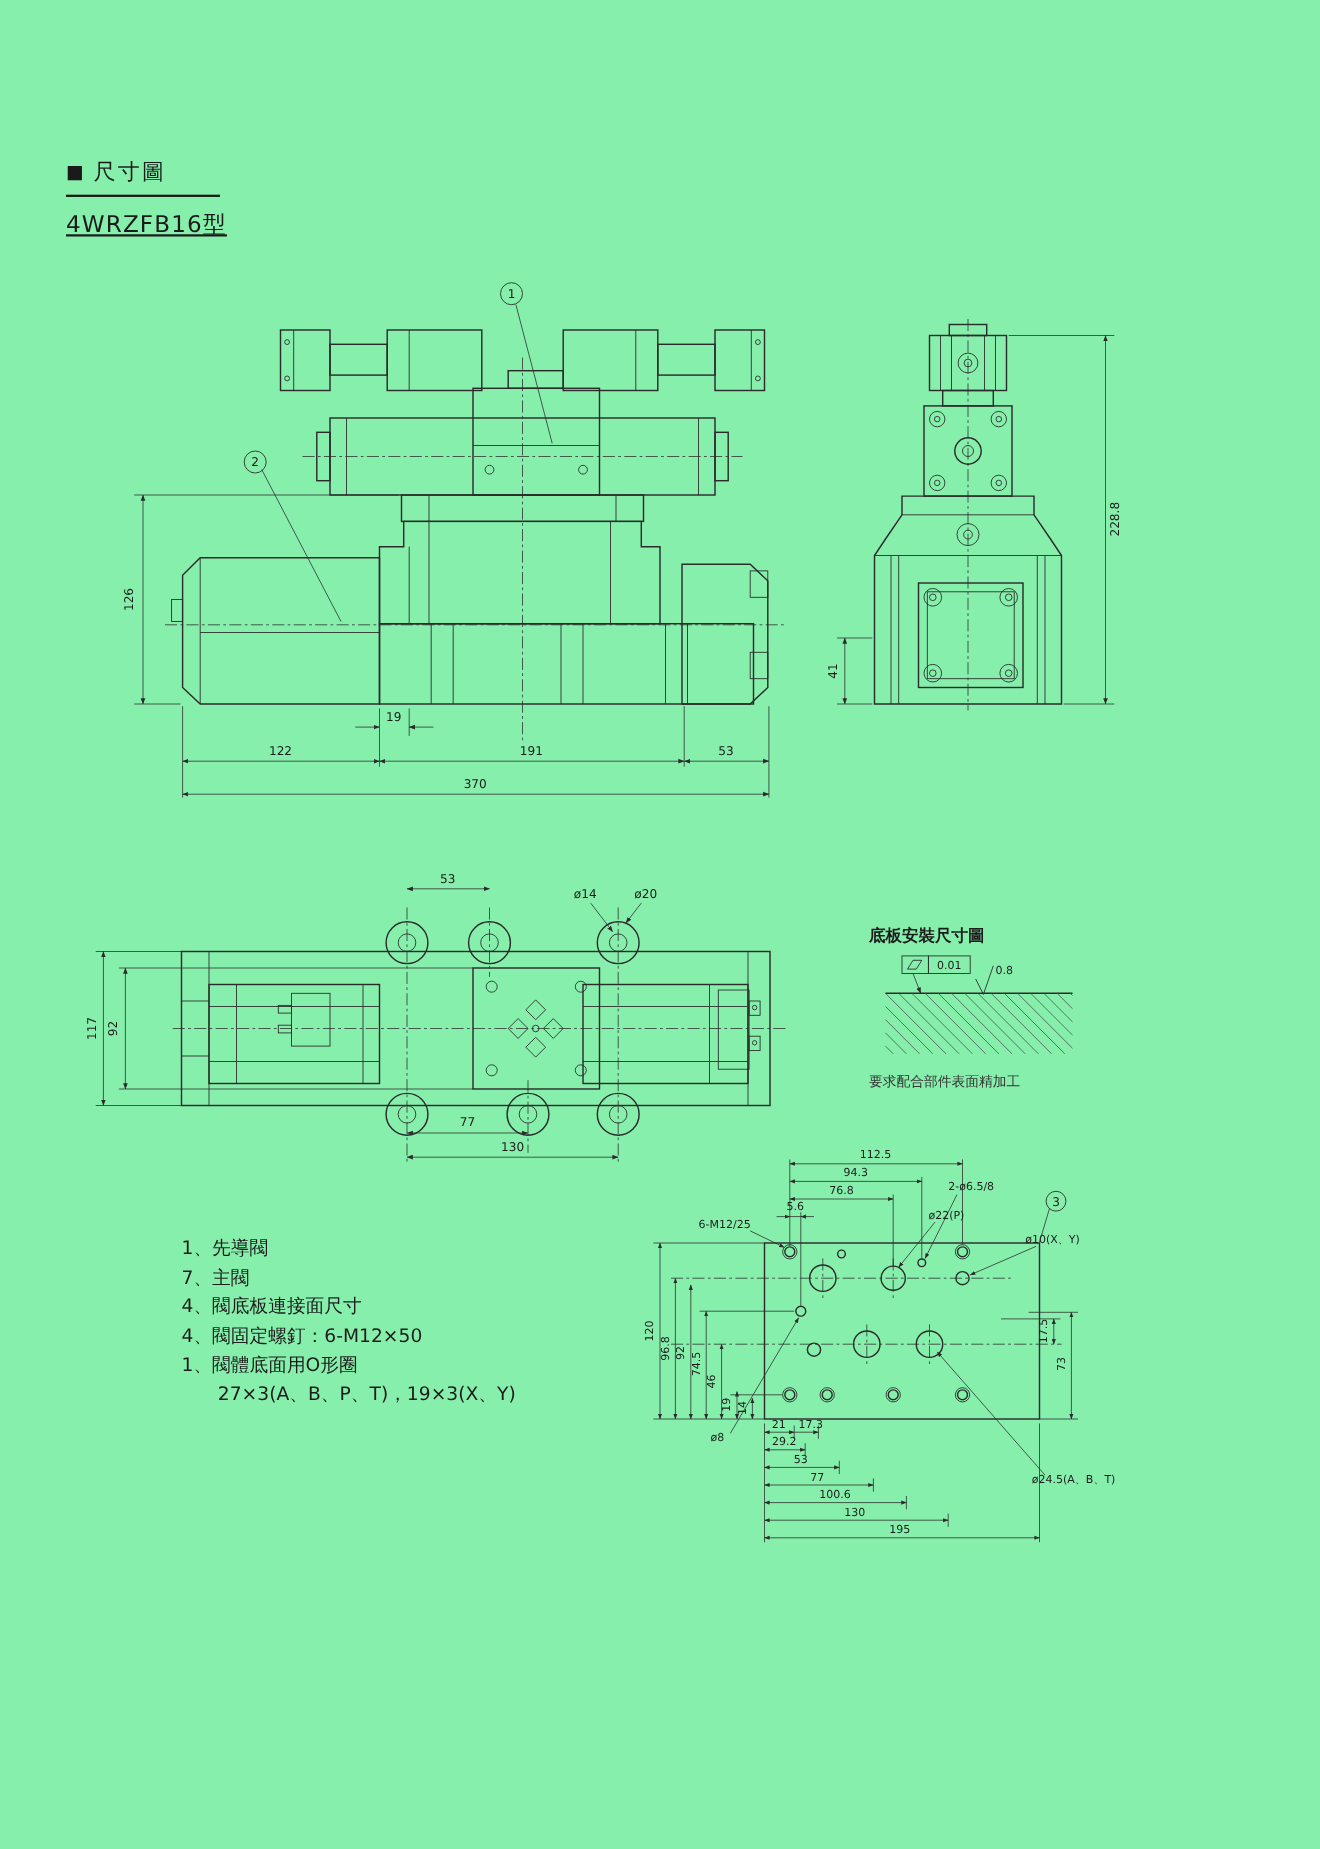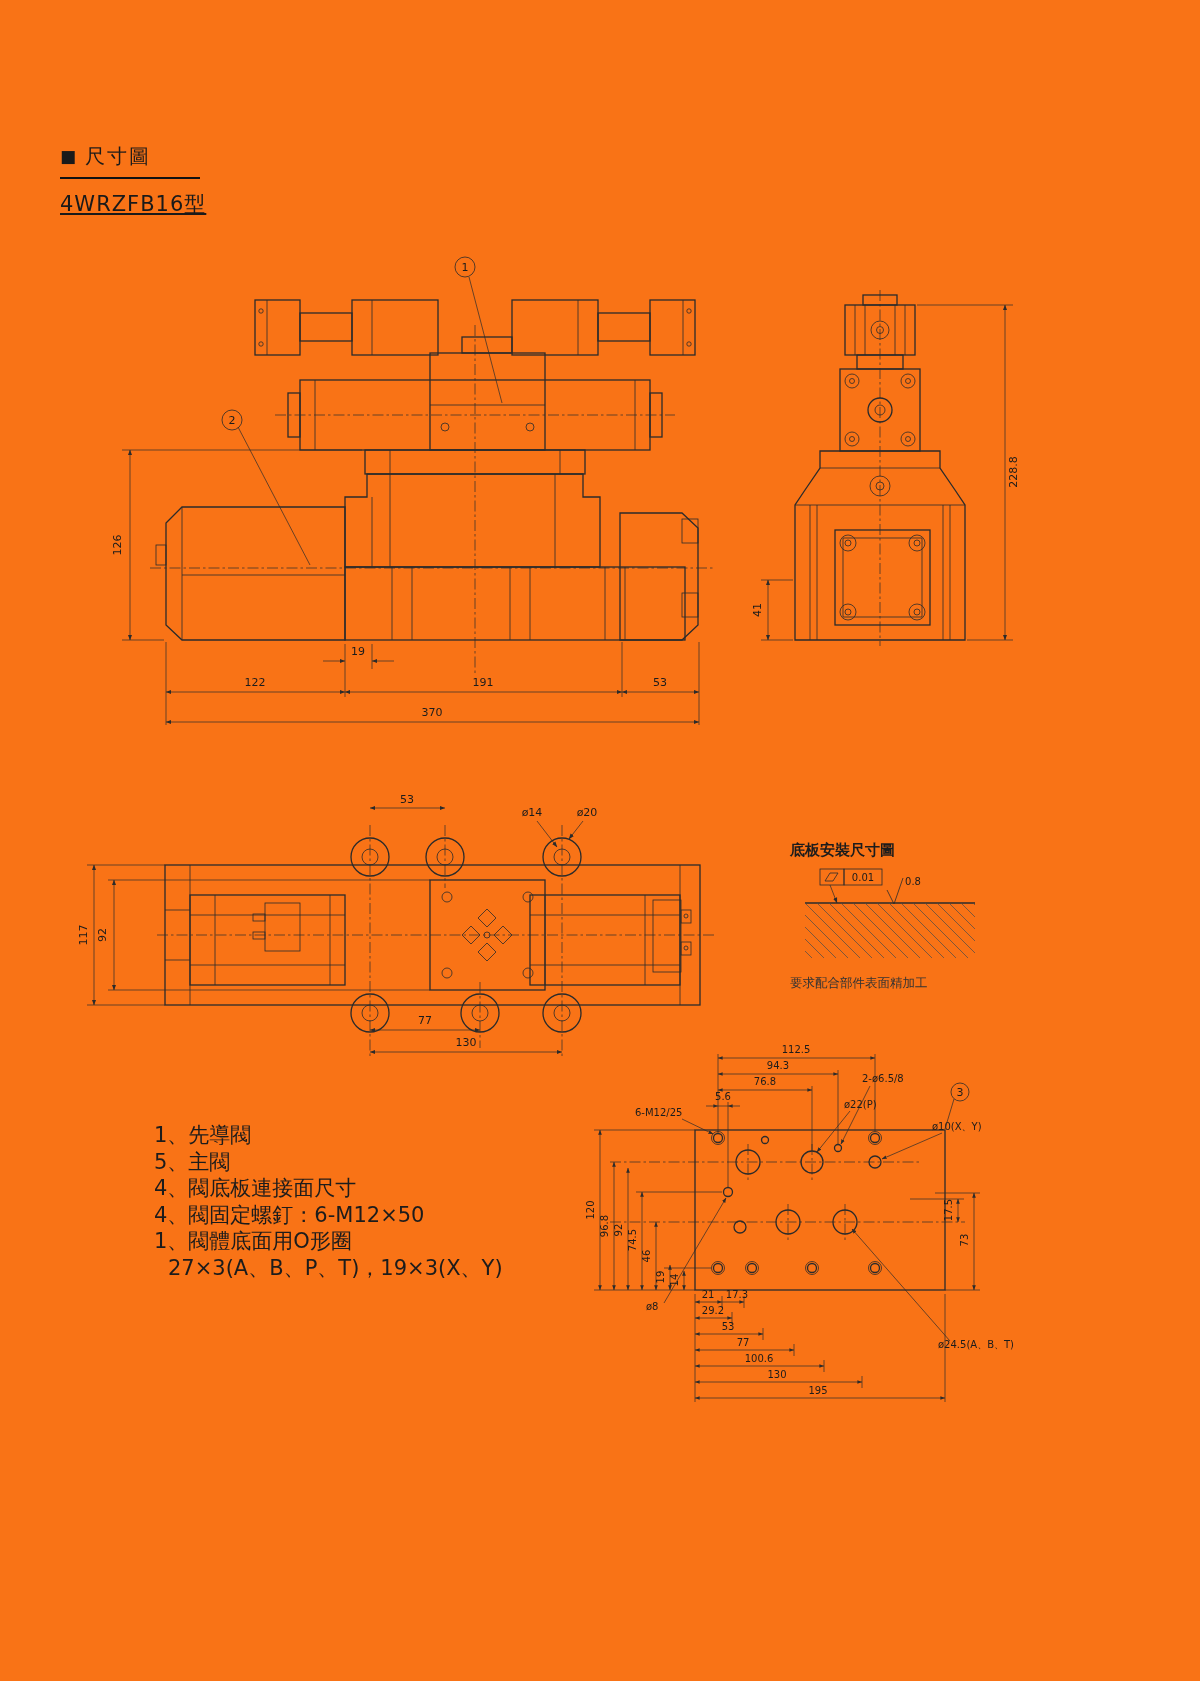--- a/index.html
+++ b/index.html
@@ -1,26 +1,26 @@
 <!DOCTYPE html>
 <html><head>
 <meta charset="utf-8">
 <style>
   html,body{margin:0;padding:0;background:#fff;}
-  #page{position:relative;width:1200px;height:1681px;background:#f97316;overflow:hidden;
+  #page{position:relative;width:1200px;height:1681px;background:#86efac;overflow:hidden;
         font-family:"DejaVu Sans",sans-serif;color:#1a1a1a;}
   
   #hdr{position:absolute;left:60px;top:143px;}
   #hdr .sec{display:inline-block;border-bottom:2px solid #111;padding-bottom:7px;min-width:140px;}
   #hdr .mark{font-size:17px;margin-right:9px;vertical-align:1px;}
   #hdr .ttl{font-size:20px;letter-spacing:2px;}
   #hdr .model{font-size:21px;margin-top:11px;letter-spacing:1px;text-decoration:underline;}
   
-  #notes{position:absolute;left:154px;top:1122px;font-size:21px;line-height:26.5px;color:#1c1c1c;}
-  #notes .sub{margin-left:14px;}
+  #notes{position:absolute;left:165px;top:1122px;font-size:17px;line-height:26.5px;color:#1c1c1c;}
+  #notes .sub{margin-left:33px;}
   
   svg{position:absolute;overflow:visible;}
   svg line,svg path,svg rect,svg circle,svg polyline{fill:none;stroke:#2b2b2b;}
   .w1{stroke-width:1.3px;}
   .w0{stroke-width:0.8px;}
   .diml{stroke-width:0.7px;}
   .cl{stroke-width:0.7px;stroke-dasharray:11 3 2.5 3;}
   .hl{stroke:#4a4a4a;stroke-width:0.7px;}
   svg text{fill:#1c1c1c;stroke:none;font-family:"DejaVu Sans",sans-serif;font-size:11px;text-anchor:middle;}
   svg text.sm{font-size:10px;}
@@ -441,20 +441,20 @@
       <text class="sm" x="179" y="322">100.6</text>
       <line class="diml" x1="115" y1="342" x2="282" y2="342" marker-start="url(#ap)" marker-end="url(#ap)"></line>
       <text class="sm" x="197" y="338">130</text>
       <line class="diml" x1="115" y1="358" x2="365" y2="358" marker-start="url(#ap)" marker-end="url(#ap)"></line>
       <text class="sm" x="238" y="354">195</text>
     </g>
   </svg>
 
   <div id="notes">
     <div>1、先導閥</div>
-    <div>5、主閥</div>
+    <div>7、主閥</div>
     <div>4、閥底板連接面尺寸</div>
     <div>4、閥固定螺釘：6-M12×50</div>
     <div>1、閥體底面用O形圈</div>
     <div class="sub">27×3(A、B、P、T)，19×3(X、Y)</div>
   </div>
 
 </div>
 
 </body></html>

